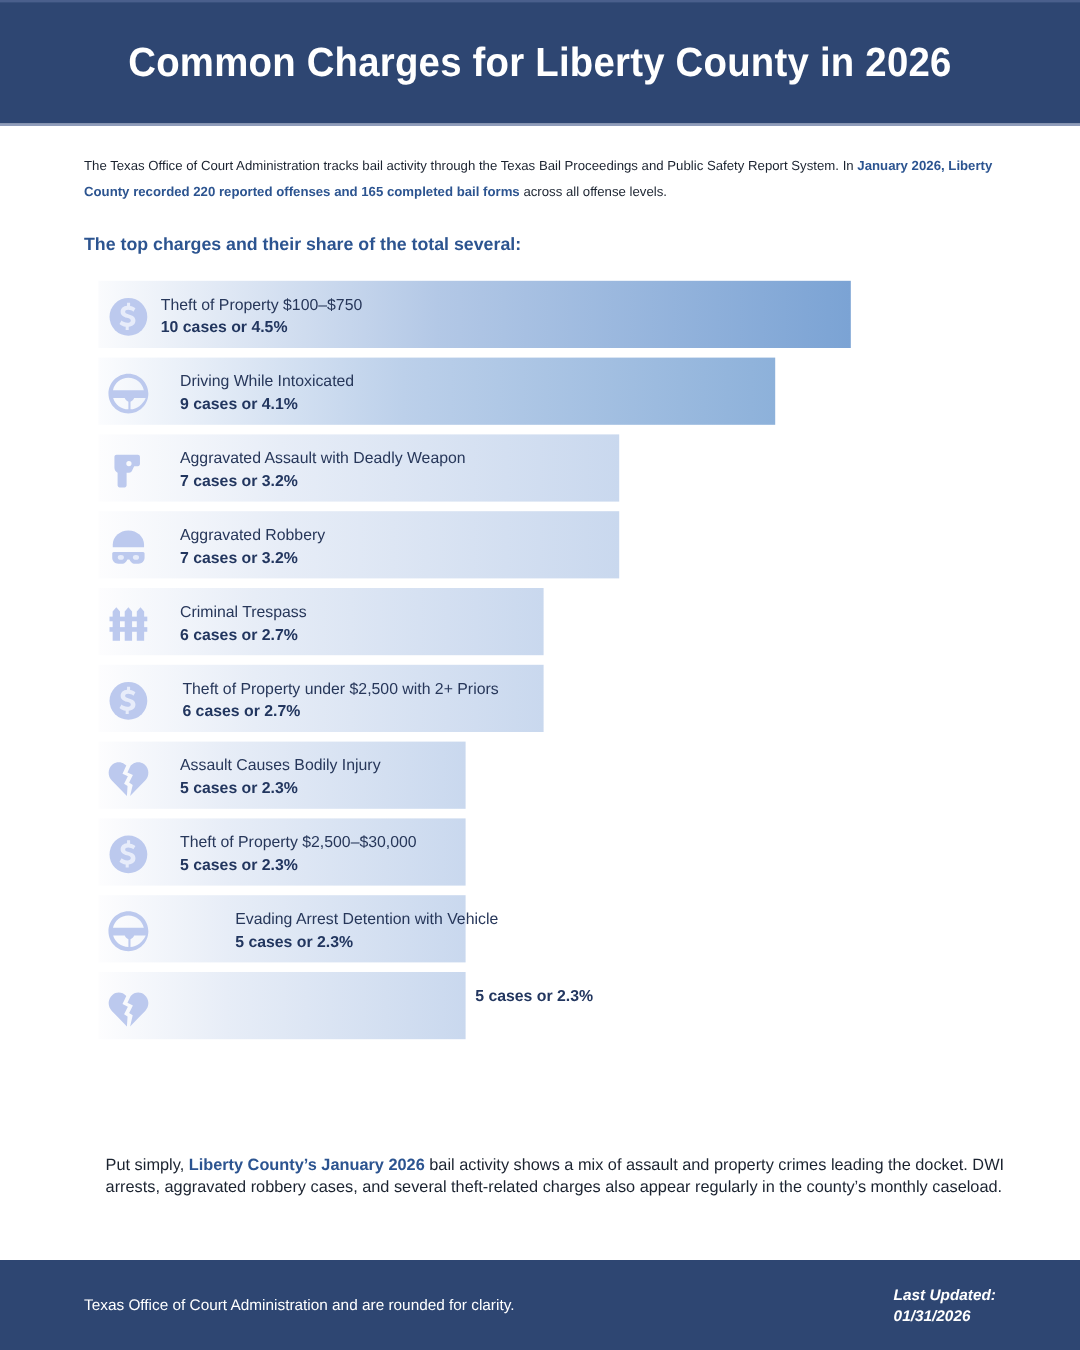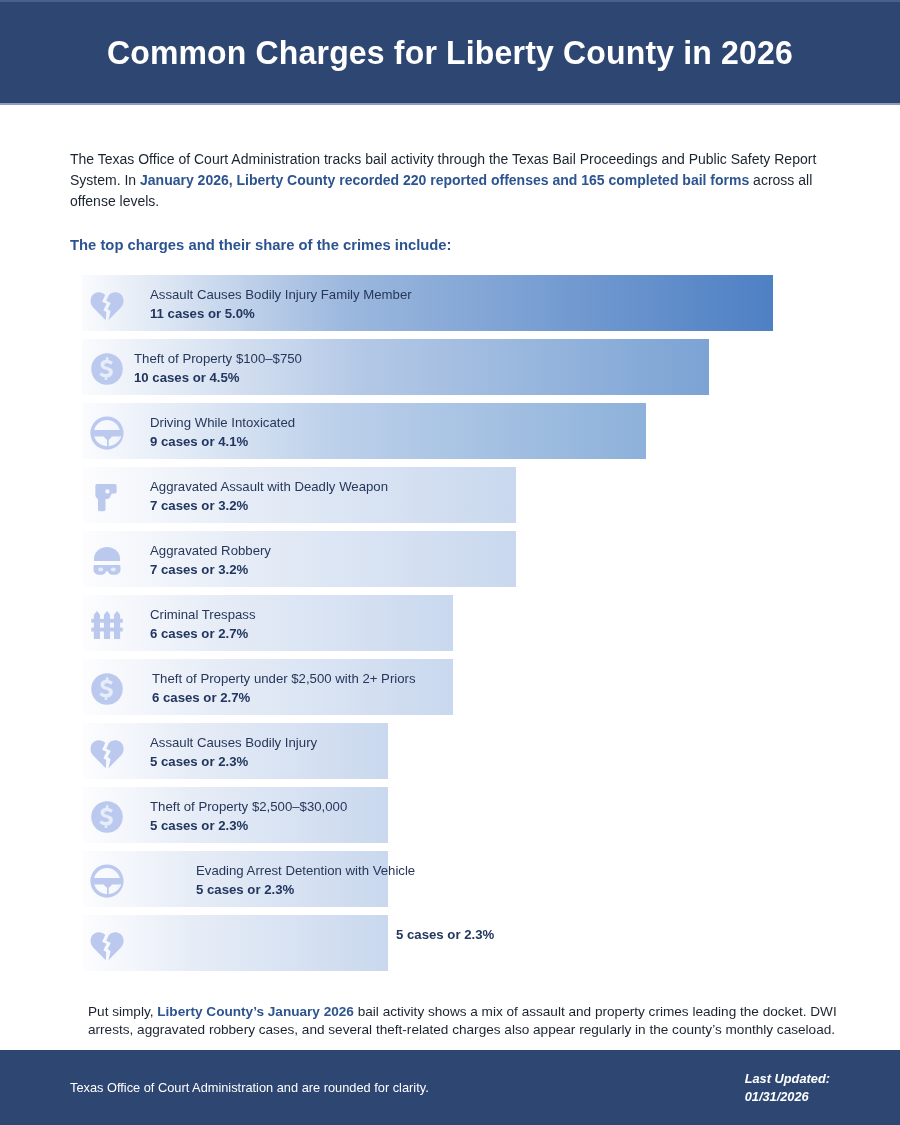--- a/index.html
+++ b/index.html
@@ -28,23 +28,23 @@
     white-space: nowrap;
   }
   .header-rule {
     position: absolute; left: 0; top: 103px; width: 900px; height: 2px;
     background: #8f9cba;
   }
 
   
   .body { position: absolute; left: 0; top: 105px; width: 900px; }
   .intro {
-    margin: 44px 70px 0 70px;
+    margin: 24px 70px 0 70px;
     width: 760px;
-    font-size: 14px;
+    font-size: 11px;
     line-height: 21px;
     color: #1b2330;
     font-family: "Liberation Sans Narrow", "Liberation Sans", sans-serif;
   }
   .intro b, .accent { color: #2c5490; font-weight: bold; }
   .subhead {
     margin: 25px 70px 0 70px;
     font-size: 14.8px;
     font-weight: bold;
     color: #2c5490;
@@ -114,36 +114,23 @@
 
   <div class="header">
     <div class="header-title">Common Charges for Liberty County in 2026</div>
   </div>
   <div class="header-rule"></div>
 
   <div class="body">
 
     <p class="intro"><span>The Texas Office of Court Administration tracks bail activity through the Texas Bail Proceedings and Public Safety Report System. In </span><b>January 2026, Liberty County recorded 220 reported offenses and 165 completed bail forms</b><span> across all offense levels.</span></p>
 
-    <div class="subhead">The top charges and their share of the crimes include:</div>
+    <div class="subhead">The top charges and their share of the total several:</div>
 
     <div class="chart" id="chart">
-        <div class="bar-row">
-          <div class="bar deep" style="width: 691px;"></div>
-          <div class="icon-wrap">
-            <svg viewBox="0 0 48 48">
-              <path fill="#bcc9ee" d="M22.6 41.5 8.2 26.8C4 22.4 4.2 15.3 8.8 11.5c4-3.3 9.7-2.7 13.2 1l-3.6 7.8 5.1 2.4-3.6 7.2 3.3 2.2z"></path>
-              <path fill="#bcc9ee" d="M25.6 41.5 40 26.8c4.2-4.4 4-11.5-.6-15.3-4-3.3-9.7-2.7-13.2 1l-3.1 6.6 5.2 2.5-3.6 7.1 3.4 2.3z"></path>
-            </svg>
-          </div>
-          <div class="row-text" style="left: 150px;">
-            <div class="row-label">Assault Causes Bodily Injury Family Member</div>
-            <div class="row-value">11 cases or 5.0%</div>
-          </div>
-        </div>
         <div class="bar-row">
           <div class="bar mid" style="width: 627px;"></div>
           <div class="icon-wrap">
             <svg viewBox="0 0 48 48">
               <circle cx="24" cy="24" r="18" fill="#bcc9ee"></circle>
               <path fill="#e7ecfa" d="M25.6 10.5h-2.9v2.9c-3.6.3-6.1 2.5-6.1 5.7 0 3.2 2 4.7 6 5.8 3 .8 3.7 1.4 3.7 2.6 0 1.3-1.2 2.2-3.3 2.2-2.3 0-4.1-.9-5.5-2.1l-2 3.3c1.5 1.4 3.6 2.3 5.9 2.6v3h2.9v-3c3.9-.3 6.4-2.5 6.4-5.9 0-3.3-2.1-4.8-6.3-5.9-2.9-.8-3.5-1.3-3.5-2.4 0-1.1 1-1.9 2.9-1.9 1.9 0 3.6.7 5 1.8l1.9-3.3c-1.4-1.1-3.2-1.8-5.1-2.1z"></path>
             </svg>
           </div>
           <div class="row-text" style="left: 134px;">
             <div class="row-label">Theft of Property $100–$750</div>

